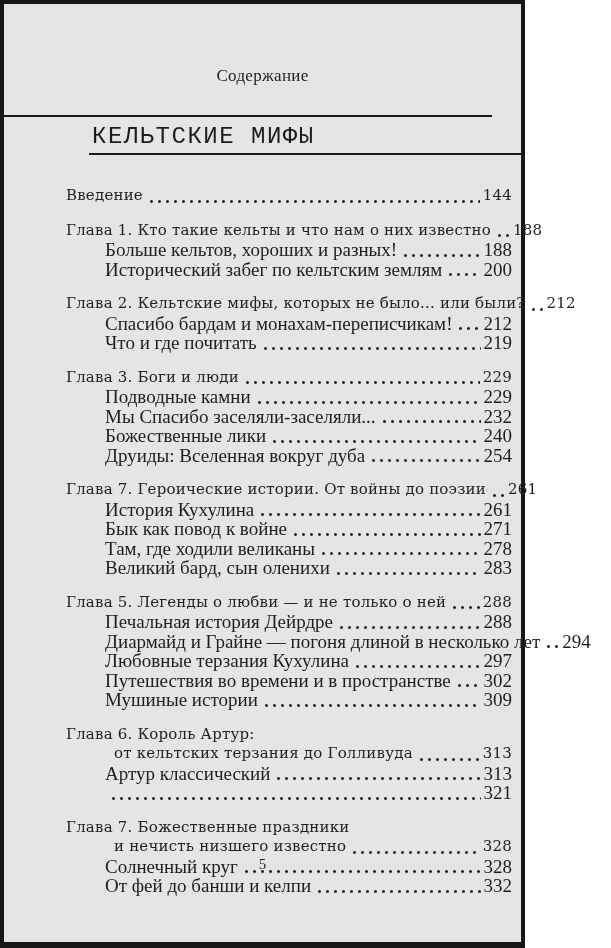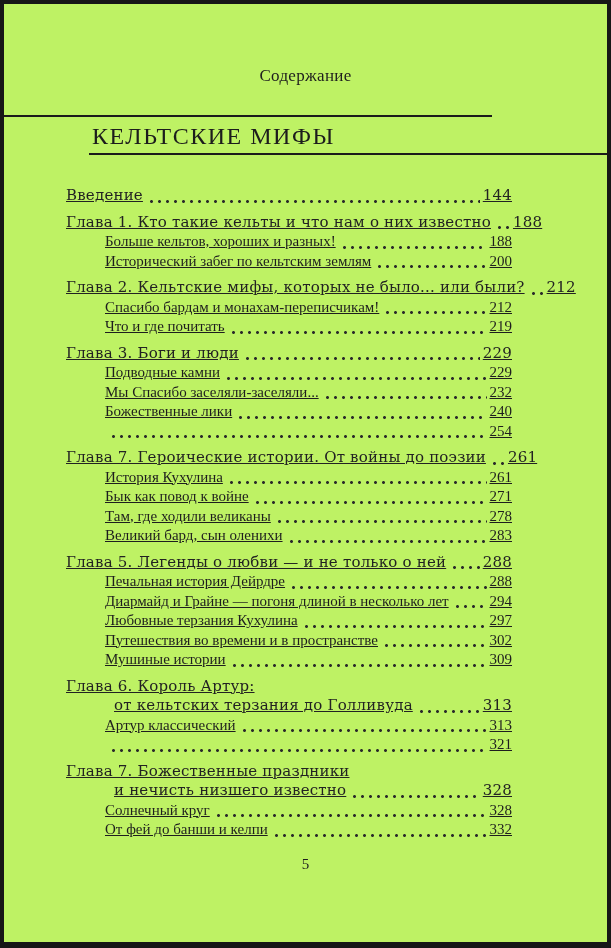--- a/index.html
+++ b/index.html
@@ -1,23 +1,23 @@
 <!DOCTYPE html>
 <html lang="ru"><head>
 <meta charset="utf-8">
 <style>
   html, body { margin: 0; padding: 0; background: #ffffff; }
   body { width: 611px; height: 948px; overflow: hidden; }
 
   .page {
     position: relative;
-    width: 611px;
+    width: 525px;
     height: 948px;
     box-sizing: border-box;
-    background: #bef264;
+    background: #e5e5e5;
     border: 4px solid #171717;
     border-bottom-width: 6px;
     font-family: "Liberation Serif", serif;
     color: #1e1e1e;
   }
 
   .running-head {
     position: absolute;
     top: 62px; left: 0; right: 0;
     text-align: center;
@@ -31,42 +31,41 @@
   .rule-b { top: 149px; left: 85px; right: 0; }
 
   .section-title {
     position: absolute;
     top: 119px; left: 88px;
     margin: 0;
     font-size: 24px;
     font-weight: normal;
     letter-spacing: 1.5px;
     color: #1c1c1c;
-    font-family: Liberation Serif, serif;
+    font-family: Liberation Mono, monospace;
     white-space: nowrap;
   }
 
   .toc {
     position: absolute;
     top: 182px; left: 62px;
     width: 446px;
   }
-  .toc-group + .toc-group { margin-top: 7px; }
+  .toc-group + .toc-group { margin-top: 15px; }
 
   .toc-row {
     display: flex;
     align-items: baseline;
     line-height: 19.5px;
     white-space: nowrap;
-    text-decoration: underline;
   }
   .toc-row.sub {
     padding-left: 39px;
     font-family: "Liberation Serif", serif;
-    font-size: 15px;
+    font-size: 19px;
   }
   .toc-row.chapter, .toc-row.chapter-cont {
     font-family: "DejaVu Serif", serif;
     font-size: 15px;
     letter-spacing: 0.2px;
     color: #222222;
   }
   .toc-row.chapter-cont { padding-left: 48px; }
 
   .toc-label { flex: 0 0 auto; }
@@ -161,20 +160,21 @@
           <span class="toc-label">Мы Спасибо заселяли-заселяли...</span>
           <span class="leader"></span>
           <span class="toc-page">232</span>
         </div>
         <div class="toc-row sub">
           <span class="toc-label">Божественные лики</span>
           <span class="leader"></span>
           <span class="toc-page">240</span>
         </div>
         <div class="toc-row sub">
+          <span class="toc-label">Друиды: Вселенная вокруг дуба</span>
           <span class="leader"></span>
           <span class="toc-page">254</span>
         </div>
       </div>
       <div class="toc-group">
         <div class="toc-row chapter">
           <span class="toc-label">Глава 7. Героические истории. От войны до поэзии</span>
           <span class="leader"></span>
           <span class="toc-page">261</span>
         </div>

